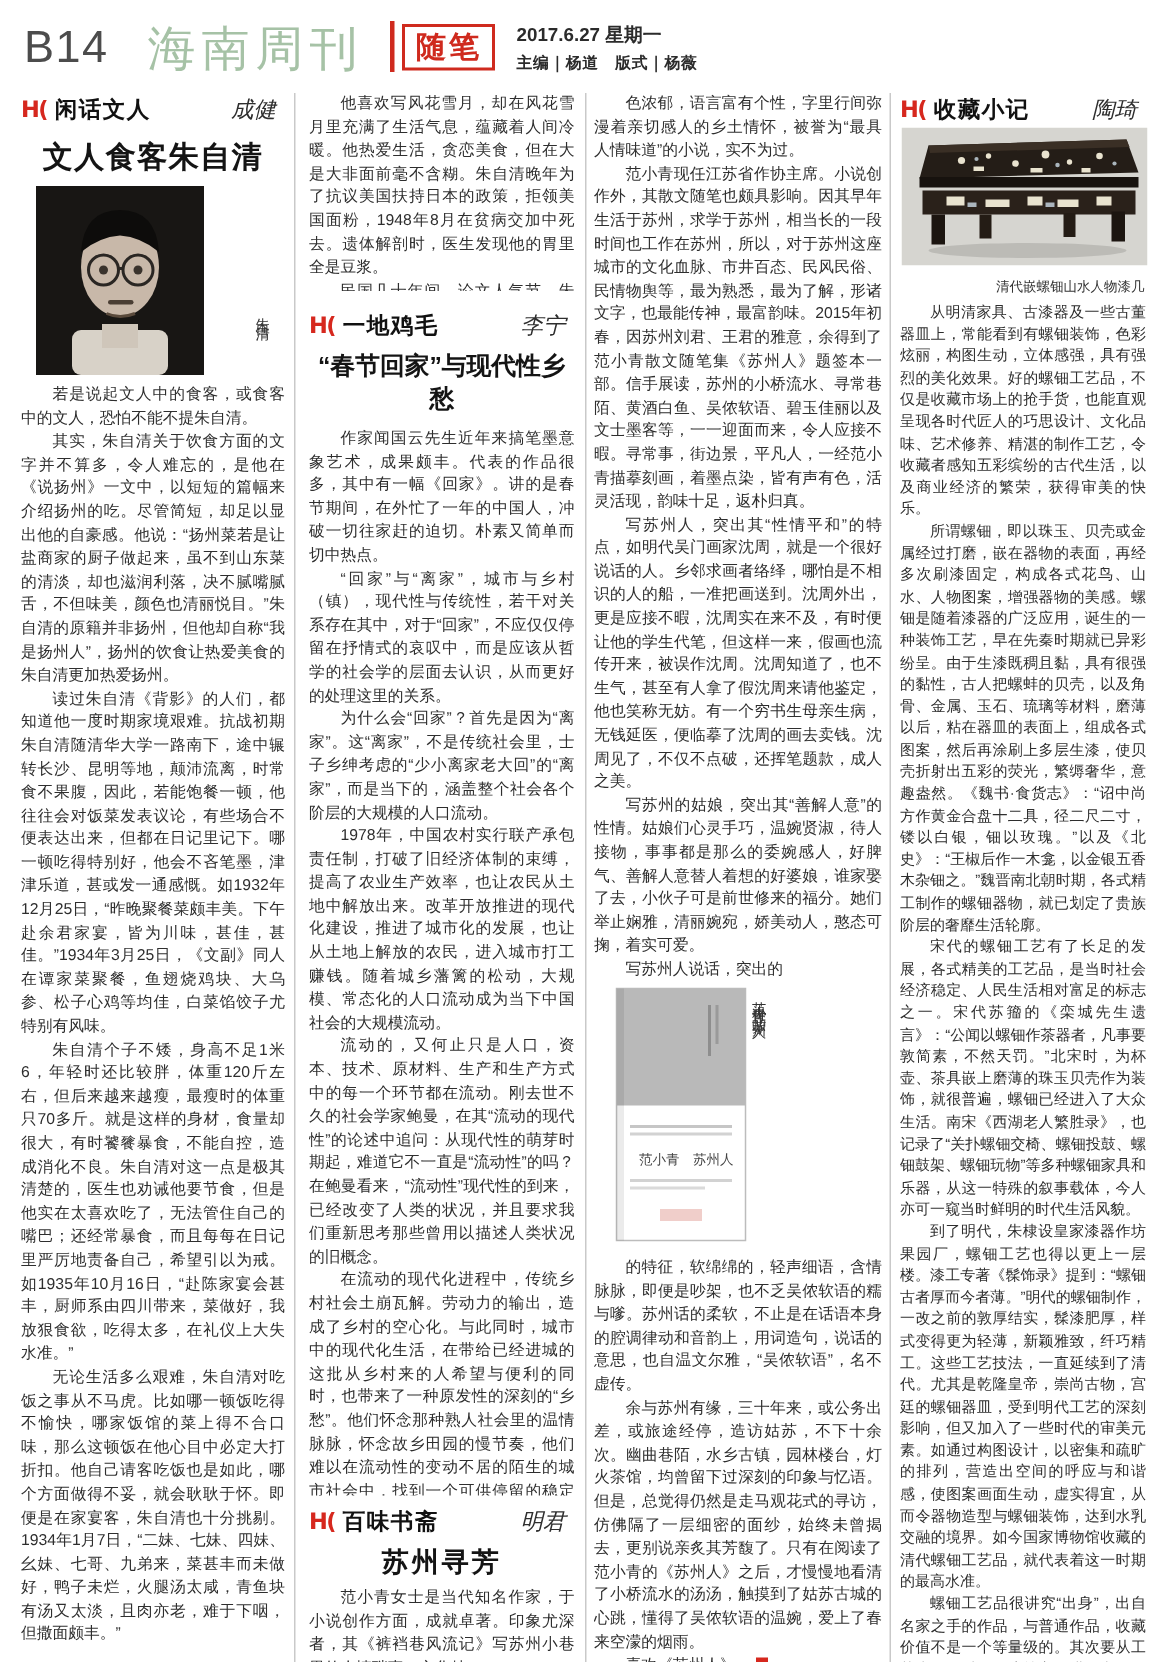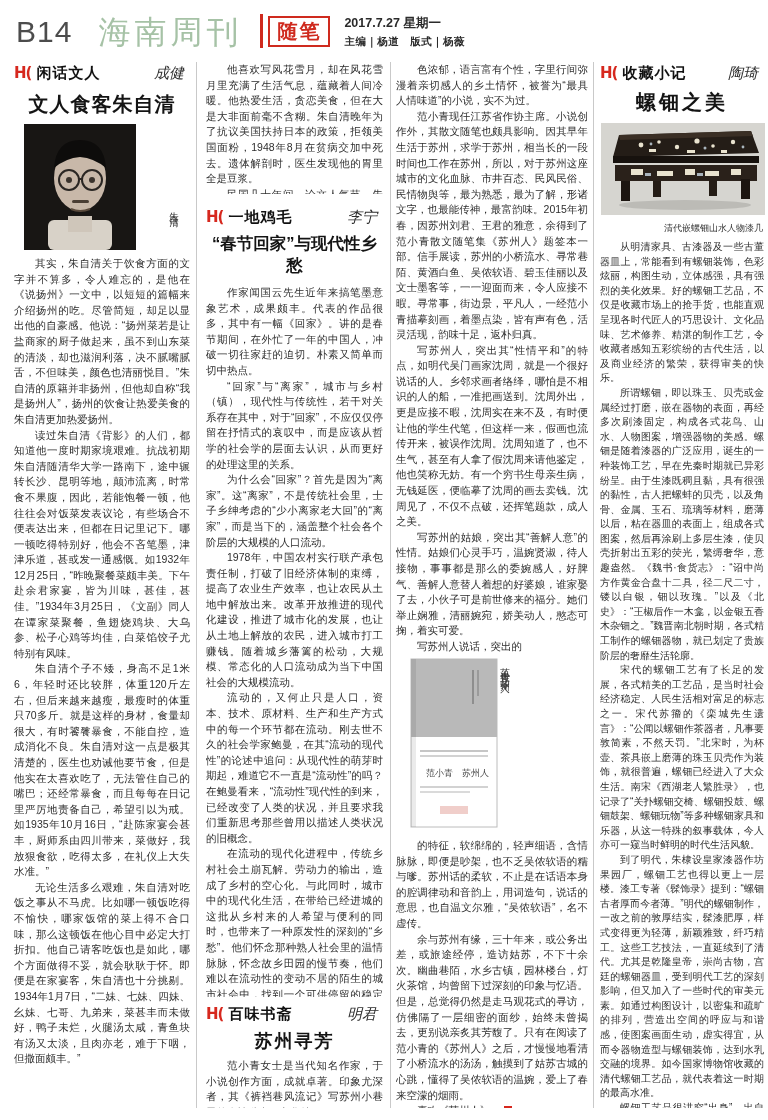--- a/index.html
+++ b/index.html
@@ -55,21 +55,21 @@
 <div class="page">
 
   <div class="pagehead">
     <div class="pageno">B14</div>
     <div class="masthead">海南周刊</div>
     <div class="secwrap">
       <div class="secbar"></div>
       <div class="secbox">随笔</div>
     </div>
     <div class="datewrap">
-      <div class="dateline">2017.7.27 星期一</div>
+      <div class="dateline">2017.6.27 星期一</div>
       <div class="staffline">主编｜杨道　版式｜杨薇</div>
     </div>
   </div>
 
   <div class="vrule" style="left:196px"></div>
   <div class="vrule" style="left:390px"></div>
   <div class="vrule" style="left:593px"></div>
 
   <section class="col c1">
     <div class="tagrow">
@@ -89,20 +89,21 @@
         <circle cx="68" cy="56" r="10" fill="none" stroke="#2a2623" stroke-width="2"></circle>
         <line x1="55" y1="55" x2="58" y2="55" stroke="#2a2623" stroke-width="2"></line>
         <circle cx="45" cy="56" r="3" fill="#3a332d"></circle>
         <circle cx="68" cy="56" r="3" fill="#3a332d"></circle>
         <rect x="48" y="76" width="17" height="3" rx="1.5" fill="#4a3e34"></rect>
         <path d="M47 85 Q56 89 66 85" stroke="#5a4a3c" stroke-width="2" fill="none"></path>
       </svg>
       <figcaption class="vcap vcap1">朱自清</figcaption>
     </figure>
     <div class="btxt grow">
+        <p>若是说起文人中的食客，或食客中的文人，恐怕不能不提朱自清。</p>
         <p>其实，朱自清关于饮食方面的文字并不算多，令人难忘的，是他在《说扬州》一文中，以短短的篇幅来介绍扬州的吃。尽管简短，却足以显出他的自豪感。他说：“扬州菜若是让盐商家的厨子做起来，虽不到山东菜的清淡，却也滋润利落，决不腻嘴腻舌，不但味美，颜色也清丽悦目。”朱自清的原籍并非扬州，但他却自称“我是扬州人”，扬州的饮食让热爱美食的朱自清更加热爱扬州。</p>
         <p>读过朱自清《背影》的人们，都知道他一度时期家境艰难。抗战初期朱自清随清华大学一路南下，途中辗转长沙、昆明等地，颠沛流离，时常食不果腹，因此，若能饱餐一顿，他往往会对饭菜发表议论，有些场合不便表达出来，但都在日记里记下。哪一顿吃得特别好，他会不吝笔墨，津津乐道，甚或发一通感慨。如1932年12月25日，“昨晚聚餐菜颇丰美。下午赴余君家宴，皆为川味，甚佳，甚佳。”1934年3月25日，《文副》同人在谭家菜聚餐，鱼翅烧鸡块、大乌参、松子心鸡等均佳，白菜馅饺子尤特别有风味。</p>
         <p>朱自清个子不矮，身高不足1米6，年轻时还比较胖，体重120斤左右，但后来越来越瘦，最瘦时的体重只70多斤。就是这样的身材，食量却很大，有时饕餮暴食，不能自控，造成消化不良。朱自清对这一点是极其清楚的，医生也劝诫他要节食，但是他实在太喜欢吃了，无法管住自己的嘴巴；还经常暴食，而且每每在日记里严厉地责备自己，希望引以为戒。如1935年10月16日，“赴陈家宴会甚丰，厨师系由四川带来，菜做好，我放狠食欲，吃得太多，在礼仪上大失水准。”</p>
         <p>无论生活多么艰难，朱自清对吃饭之事从不马虎。比如哪一顿饭吃得不愉快，哪家饭馆的菜上得不合口味，那么这顿饭在他心目中必定大打折扣。他自己请客吃饭也是如此，哪个方面做得不妥，就会耿耿于怀。即便是在家宴客，朱自清也十分挑剔。1934年1月7日，“二妹、七妹、四妹、幺妹、七哥、九弟来，菜甚丰而未做好，鸭子未烂，火腿汤太咸，青鱼块有汤又太淡，且肉亦老，难于下咽，但撒面颇丰。”</p>
       </div>
   </section>
 
   <section class="col c2">
     <div class="btxt" style="height:132px;flex:none">
         <p>他喜欢写风花雪月，却在风花雪月里充满了生活气息，蕴藏着人间冷暖。他热爱生活，贪恋美食，但在大是大非面前毫不含糊。朱自清晚年为了抗议美国扶持日本的政策，拒领美国面粉，1948年8月在贫病交加中死去。遗体解剖时，医生发现他的胃里全是豆浆。</p>
@@ -168,21 +169,20 @@
         <p>喜欢《苏州人》。<span class="endmark"></span></p>
       </div>
   </section>
 
   <section class="col c4">
     <div class="tagrow">
       <span class="hk">H(</span>
       <span class="tagname">收藏小记</span>
       <span class="author">陶琦</span>
     </div>
-    <h1 class="arttitle t-a4">螺钿之美</h1>
     <figure class="fig4" style="margin:1px">
       <svg width="164" height="92" viewBox="0 0 164 92">
         <rect x="0" y="0" width="164" height="92" fill="#d6d5d0"></rect>
         <polygon points="18,12 150,8 158,30 12,34" fill="#241d17"></polygon>
         <polygon points="18,12 150,8 152,13 19,17" fill="#3a2f25"></polygon>
         <rect x="12" y="33" width="146" height="7" fill="#17120e"></rect>
         <rect x="14" y="42" width="142" height="16" fill="#2a211a"></rect>
         <g fill="#e9e3cf">
           <circle cx="40" cy="22" r="2.4"></circle>
             <circle cx="58" cy="19" r="1.8"></circle>

